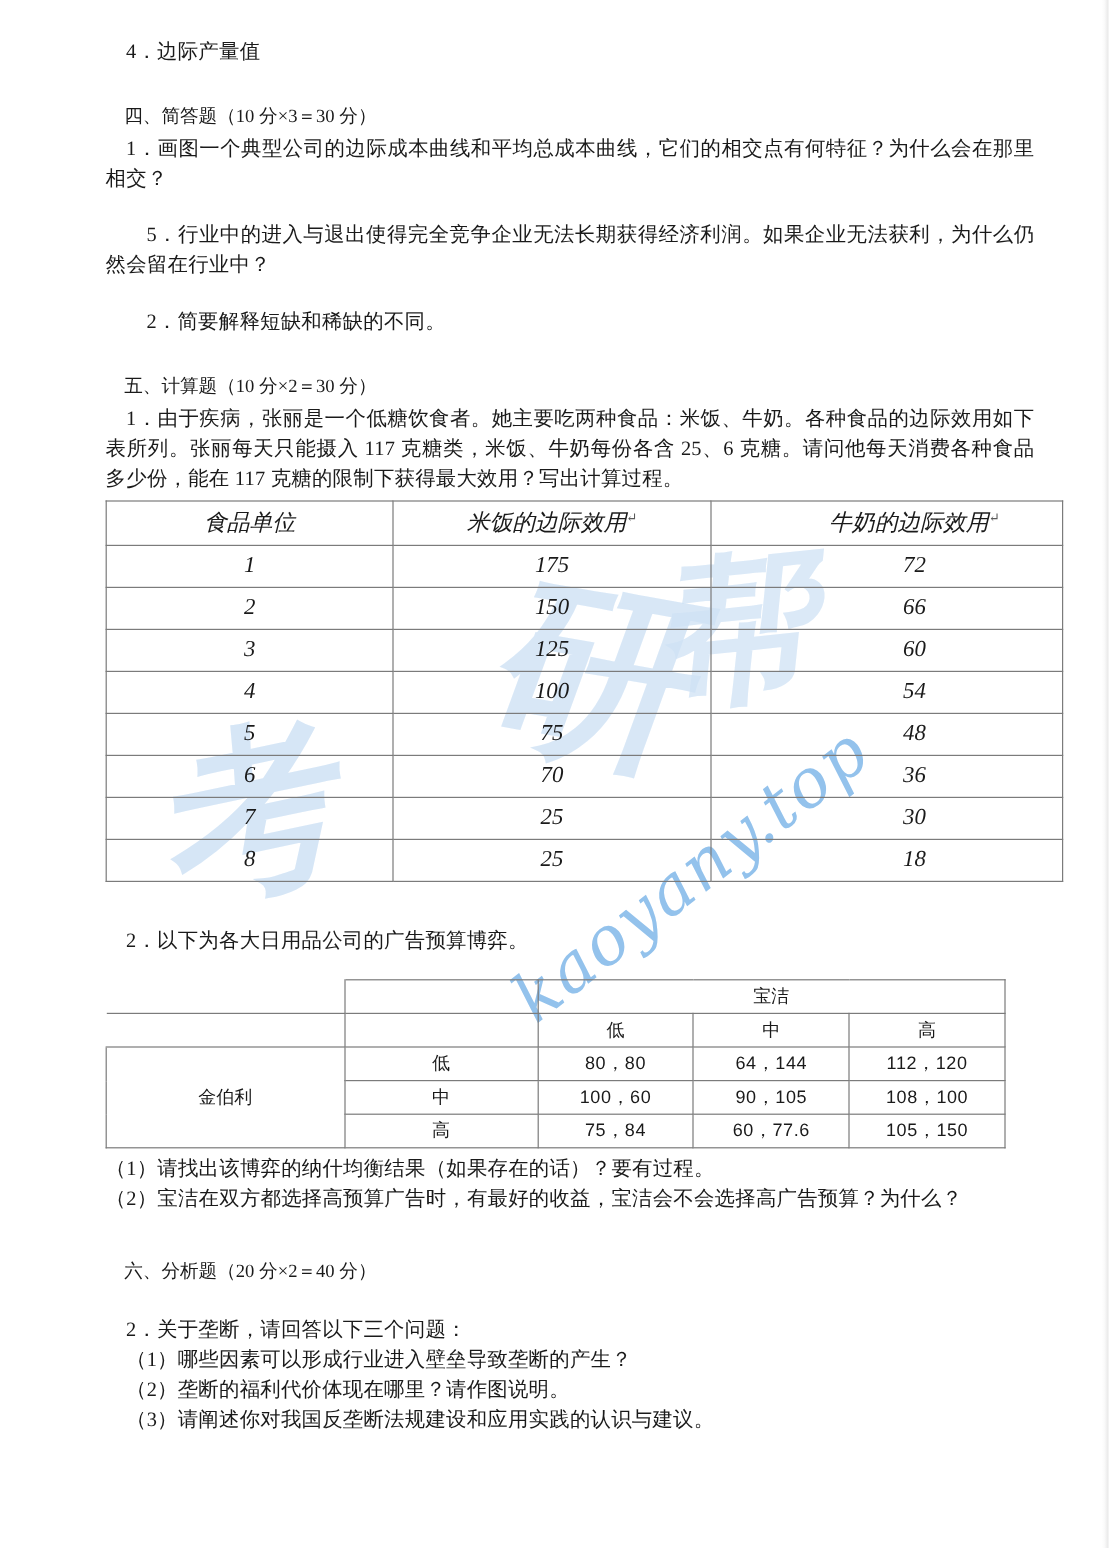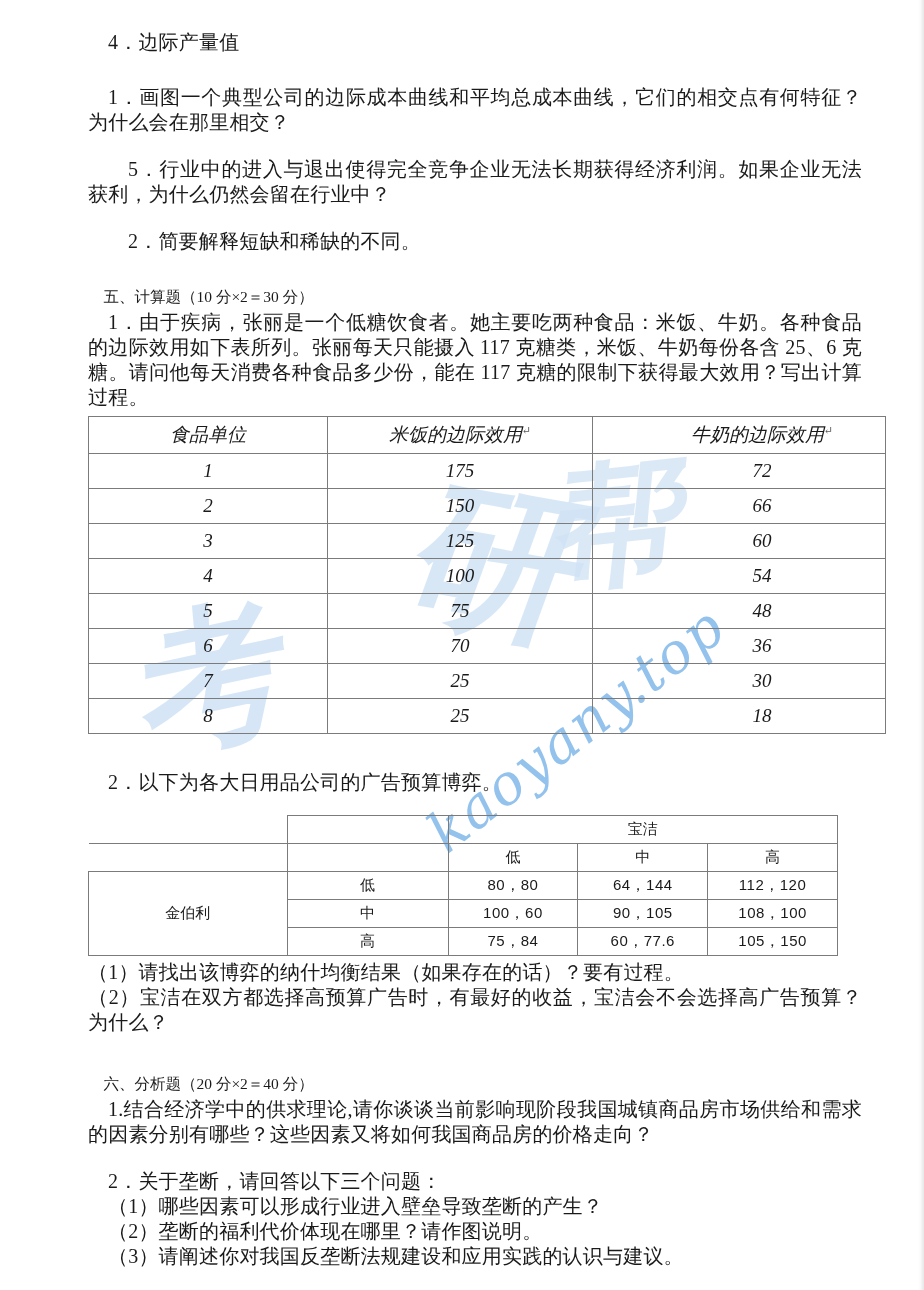--- a/index.html
+++ b/index.html
@@ -80,21 +80,21 @@
 
   
   #content {
     position: relative;
     z-index: 2;
     padding: 30px 62px 0 88px;
   }
 
   p.line {
     margin: 0;
-    font-size: 20px;
+    font-size: 17px;
     line-height: 25px;
     text-align: justify;
     letter-spacing: .2px;
   }
   p.indent1 { text-indent: 1em; }
   .gap-m { height: 22px; }
   .gap-l { height: 30px; }
   .gap-xl { height: 36px; }
 
   .section-head {
@@ -173,20 +173,21 @@
   </div>
 
   <div id="page-edge-right"></div>
 
   <div id="content">
 
     <p class="line indent1">4．边际产量值</p>
 
     <div class="gap-l"></div>
 
+    <p class="section-head">四、简答题（10 分×3＝30 分）</p>
     <p class="line indent1">1．画图一个典型公司的边际成本曲线和平均总成本曲线，它们的相交点有何特征？为什么会在那里相交？</p>
 
     <div class="gap-m"></div>
 
     <p class="line indent2" style="text-indent:2em">5．行业中的进入与退出使得完全竞争企业无法长期获得经济利润。如果企业无法获利，为什么仍然会留在行业中？</p>
 
     <div class="gap-m"></div>
 
     <p class="line" style="text-indent:2em">2．简要解释短缺和稀缺的不同。</p>
 
@@ -286,21 +287,20 @@
         </tr>
       </tbody>
     </table>
 
     <p class="line" style="margin-top:4px">（1）请找出该博弈的纳什均衡结果（如果存在的话）？要有过程。</p>
     <p class="line">（2）宝洁在双方都选择高预算广告时，有最好的收益，宝洁会不会选择高广告预算？为什么？</p>
 
     <div class="gap-xl"></div>
 
     <p class="section-head">六、分析题（20 分×2＝40 分）</p>
-    <p class="line indent1">1.结合经济学中的供求理论,请你谈谈当前影响现阶段我国城镇商品房市场供给和需求的因素分别有哪些？这些因素又将如何我国商品房的价格走向？</p>
 
     <div class="gap-m"></div>
 
     <p class="line indent1">2．关于垄断，请回答以下三个问题：</p>
     <p class="line indent1">（1）哪些因素可以形成行业进入壁垒导致垄断的产生？</p>
     <p class="line indent1">（2）垄断的福利代价体现在哪里？请作图说明。</p>
     <p class="line indent1">（3）请阐述你对我国反垄断法规建设和应用实践的认识与建议。</p>
 
   </div>
 </div>

